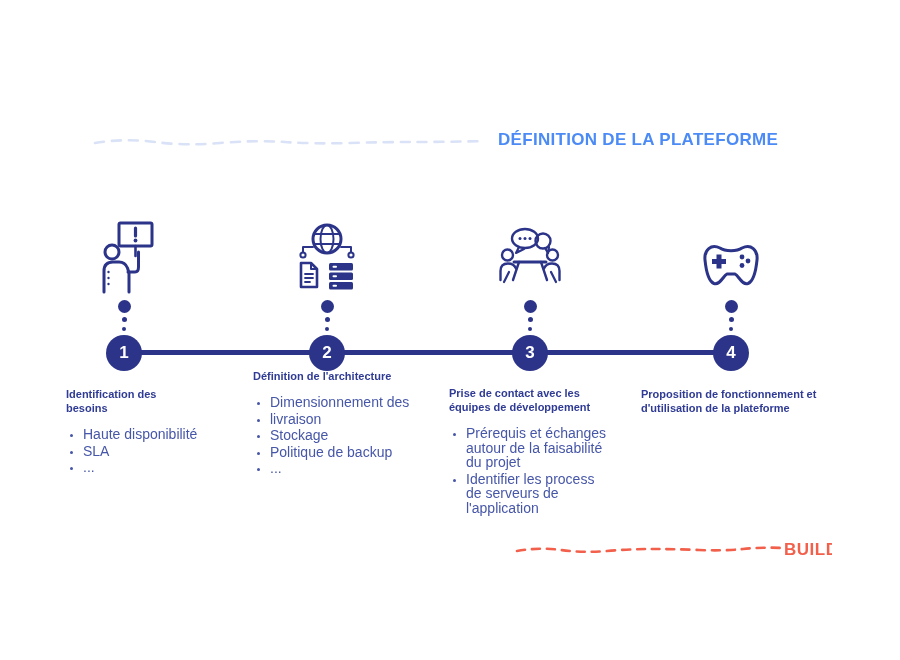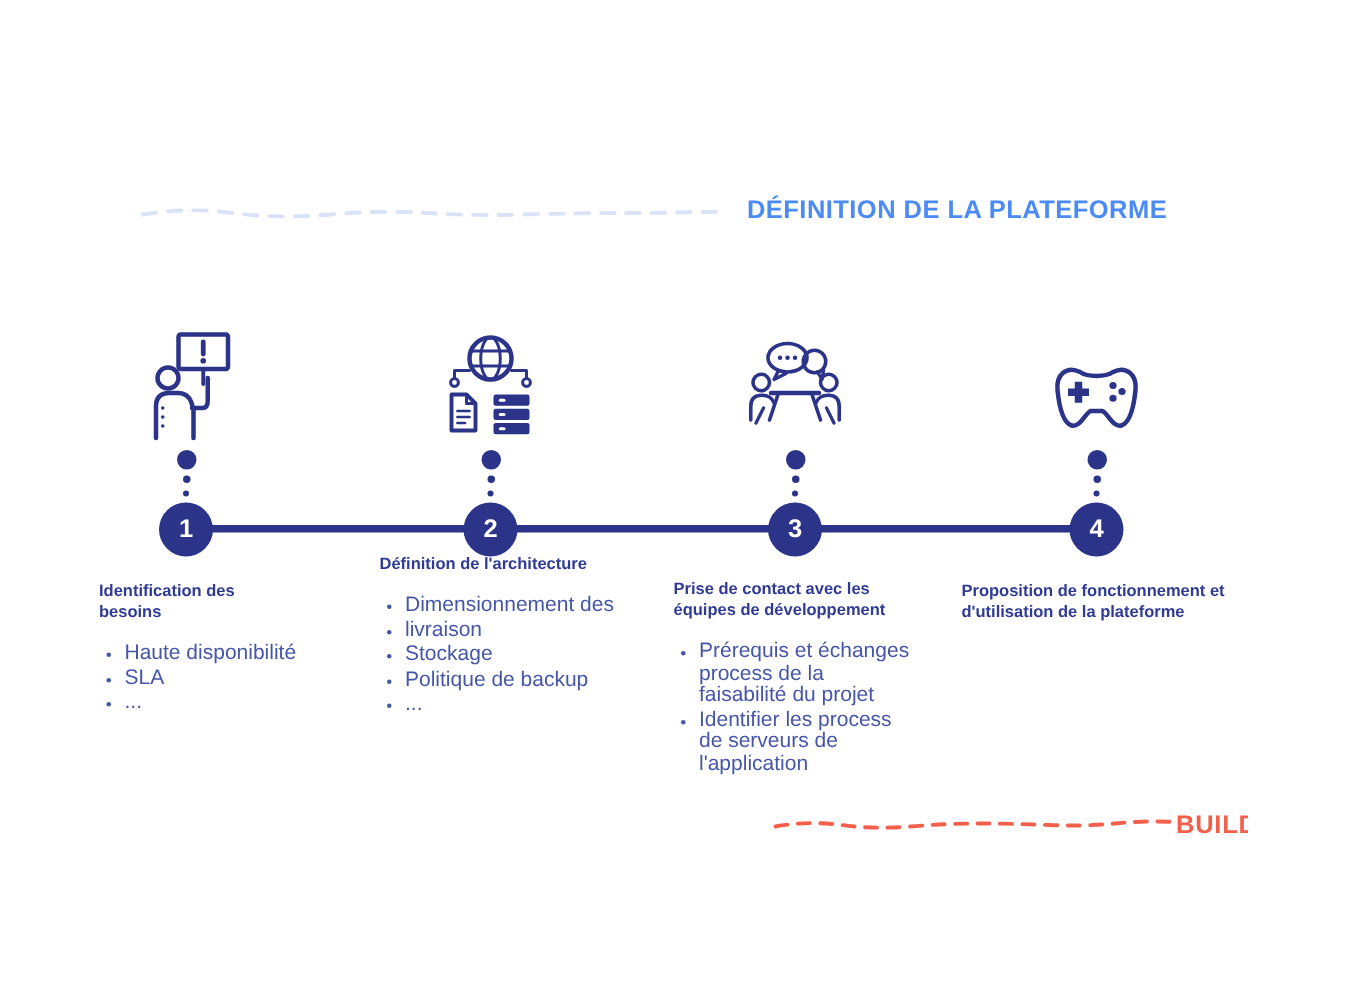--- a/index.html
+++ b/index.html
@@ -189,21 +189,21 @@
       <li>livraison</li>
       <li>Stockage</li>
       <li>Politique de backup</li>
       <li>...</li>
     </ul>
   </div>
 
   <div class="abs step-text" style="left:449px;top:386px;width:158px;">
     <p class="step-title">Prise de contact avec les équipes de développement</p>
     <ul class="step-list">
-      <li>Prérequis et échanges process de la faisabilité du projet</li>
+      <li>Prérequis et échanges autour de la faisabilité du projet</li>
       <li>Identifier les process de serveurs de l'application</li>
     </ul>
   </div>
 
   <div class="abs step-text" style="left:641px;top:387px;width:190px;">
     <p class="step-title">Proposition de fonctionnement et d'utilisation de la plateforme</p>
   </div>
 
   <svg class="abs" style="left:515px;top:540px;" width="270" height="20" viewBox="0 0 270 20">
     <path d="M2,11 q22,-4 44,-1 t46,1 t46,-2 t46,1 t44,-1 t40,-1" fill="none" stroke="#f2604c" stroke-width="2.6" stroke-dasharray="8 7" stroke-linecap="round"></path>

